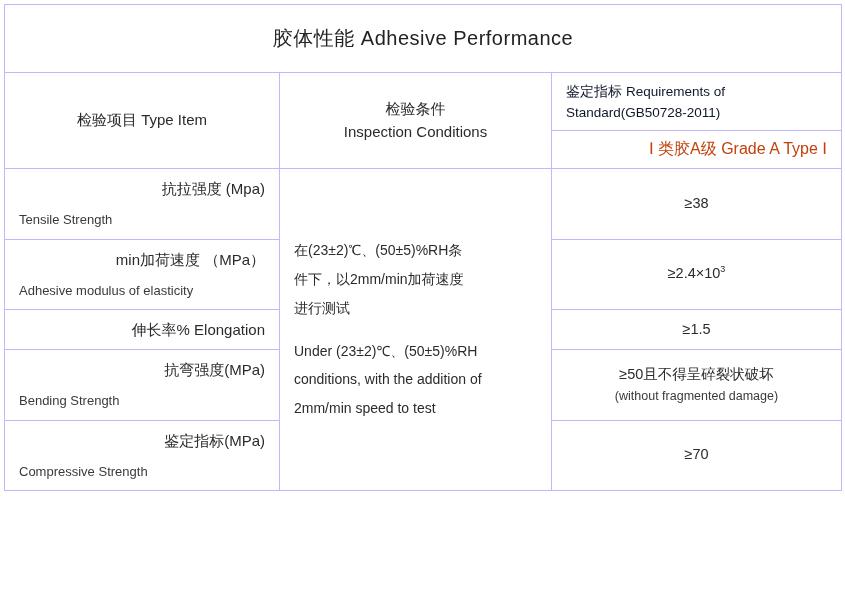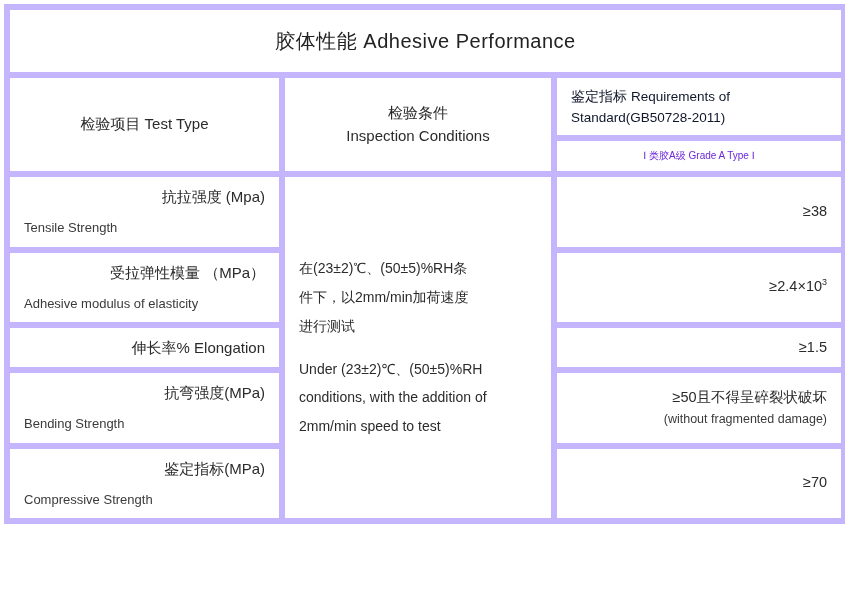--- a/index.html
+++ b/index.html
@@ -20,21 +20,21 @@
     position: relative;
     box-sizing: border-box;
   }
   table.perf {
     border-collapse: collapse;
     width: 837px;
     margin: 4px 0 0 4px;
     table-layout: fixed;
   }
   table.perf td {
-    border: 6px solid #c4b5fd;
+    border: 1px solid #c4b5fd;
     vertical-align: middle;
     padding: 8px 14px;
     box-sizing: border-box;
   }
   .title-cell {
     text-align: center;
     font-size: 20px;
     letter-spacing: 0.5px;
     height: 68px;
     padding: 0;
@@ -54,24 +54,24 @@
     text-align: left;
     font-size: 14px;
     line-height: 1.45;
     color: #0f172a;
     padding: 10px 14px;
   }
   .hdr-left .sub {
     font-size: 13.5px;
   }
   .grade {
-    text-align: center;
-    font-size: 10px;
+    text-align: right;
+    font-size: 16px;
     padding: 9px 14px;
-    color: #6d28d9;
+    color: #c2410c;
   }
   .item {
     text-align: left;
     line-height: 1.55;
     padding: 10px 22px;
   }
   .item .cn {
     font-size: 15px;
     color: #2b2b2b;
     display: block;
@@ -88,21 +88,21 @@
     font-size: 14px;
     line-height: 2.05;
     padding: 12px 22px;
     color: #2b2b2b;
   }
   .cond .blockgap {
     display: block;
     height: 14px;
   }
   .req {
-    text-align: right;
+    text-align: center;
     font-size: 14.5px;
     padding: 10px 38px;
     color: #2b2b2b;
     line-height: 1.5;
   }
   .req .note {
     display: block;
     font-size: 12.5px;
     color: #3a3a3a;
     margin-top: 2px;
@@ -117,21 +117,21 @@
     <colgroup>
       <col class="col-a">
       <col class="col-b">
       <col class="col-c">
     </colgroup>
     <tbody>
       <tr>
         <td class="title-cell" colspan="3">胶体性能 Adhesive Performance</td>
       </tr>
       <tr>
-        <td class="hdr" rowspan="2">检验项目 Test Type</td>
+        <td class="hdr" rowspan="2">检验项目 Type Item</td>
         <td class="hdr" rowspan="2">
           <span>检验条件</span><br>
           <span>Inspection Conditions</span>
         </td>
         <td class="hdr-left">
           <span>鉴定指标 </span><span class="sub">Requirements of Standard(GB50728-2011)</span>
         </td>
       </tr>
       <tr>
         <td class="grade">Ⅰ 类胶A级  Grade A Type Ⅰ</td>
@@ -151,21 +151,21 @@
           <span>conditions, with the addition of</span><br>
           <span>2mm/min speed to test</span>
         </td>
         <td class="req">
           <span>≥38</span>
         </td>
       </tr>
 
       <tr>
         <td class="item">
-          <span class="cn">受拉弹性模量 （MPa）</span>
+          <span class="cn">min加荷速度 （MPa）</span>
           <span class="en">Adhesive modulus of elasticity</span>
         </td>
         <td class="req">
           <span>≥2.4×10</span><sup>3</sup>
         </td>
       </tr>
 
       <tr>
         <td class="item">
           <span class="cn">伸长率% Elongation</span>

